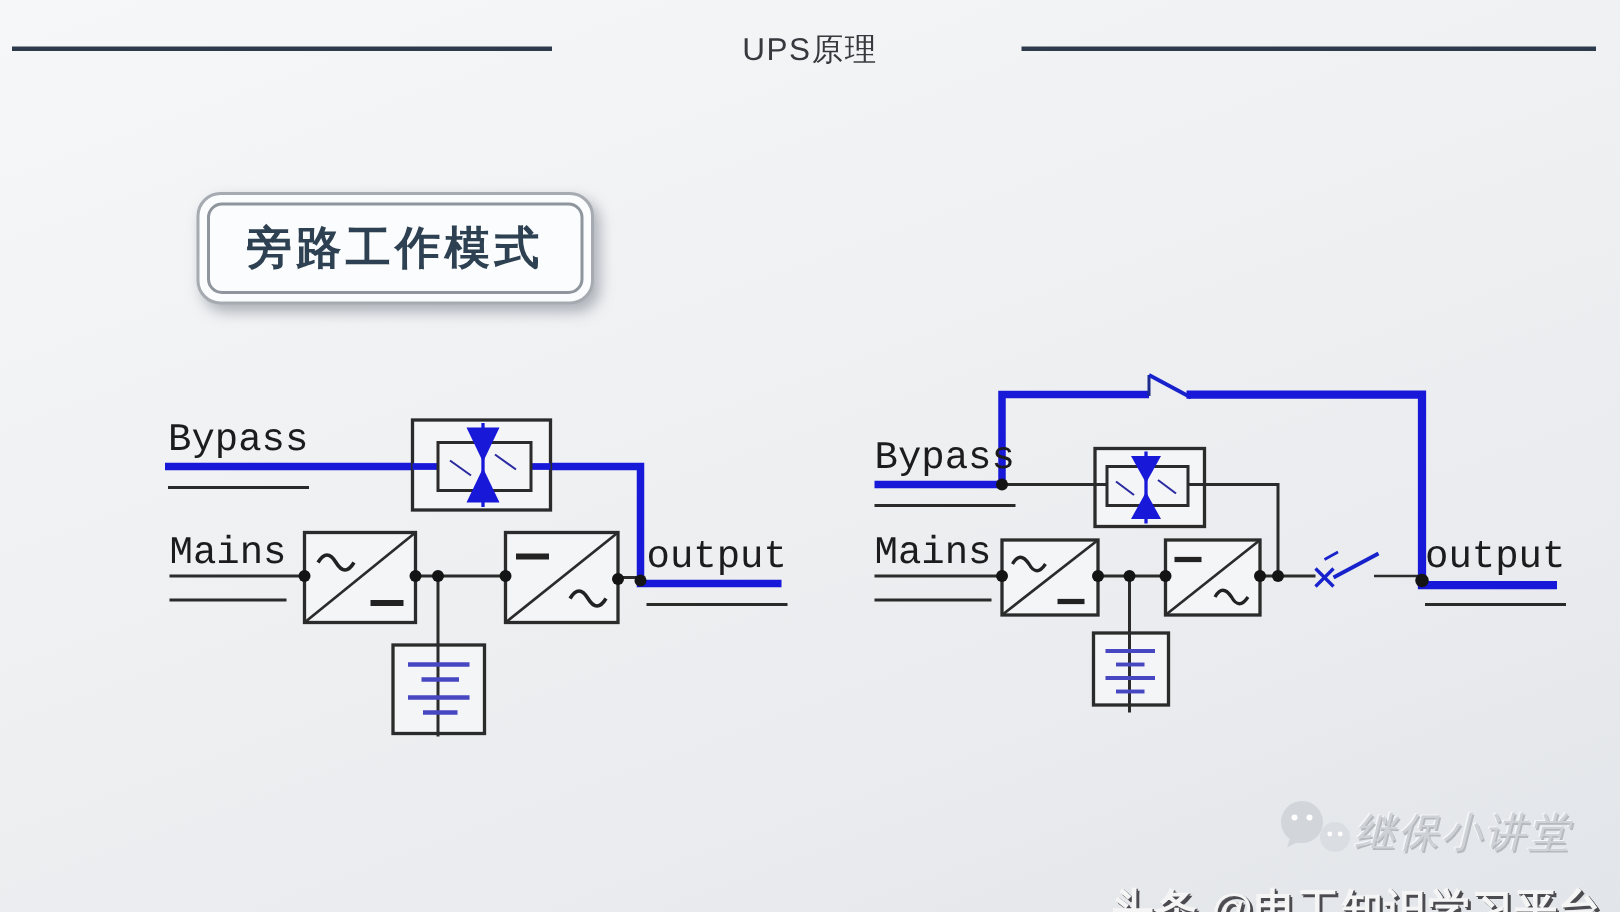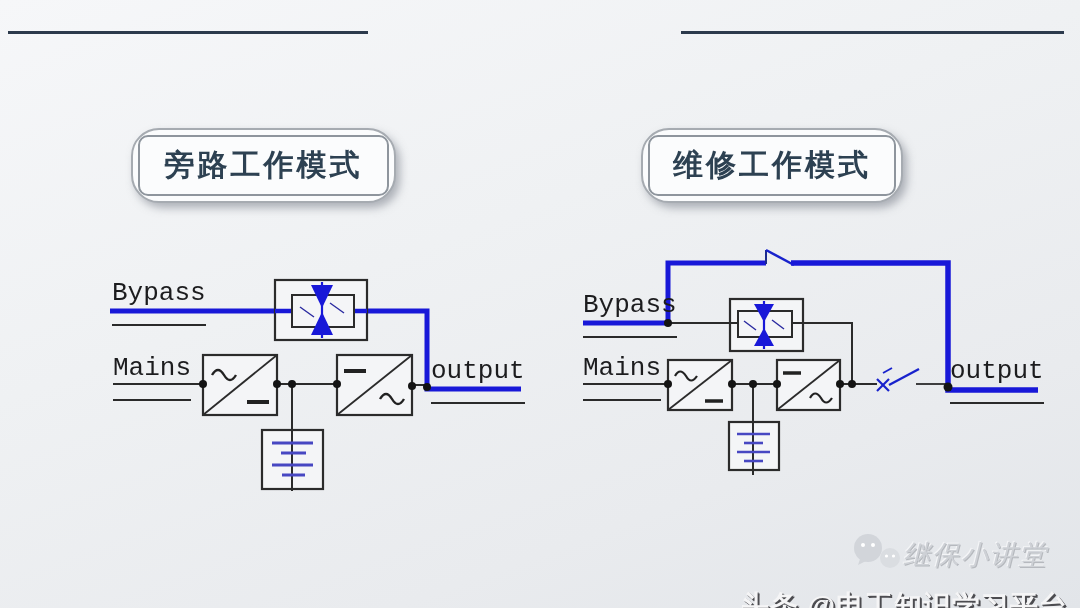--- a/index.html
+++ b/index.html
@@ -8,21 +8,21 @@
     background:linear-gradient(160deg,#f6f7f9 0%,#eff1f3 40%,#e9ebee 75%,#e2e5e9 100%);
     font-family:"Liberation Sans","DejaVu Sans",sans-serif;
   }
   .rule{position:absolute;top:31px;height:3px;background:#2c3a4c;}
   .rule-left{left:8px;width:360px;}
   .rule-right{left:681px;width:383px;}
   .page-title{position:absolute;top:19px;left:0;width:100%;text-align:center;
     font-size:21px;color:#38383e;letter-spacing:1px;}
   .section-heading{position:absolute;left:68px;top:86px;font-size:20px;color:#26262a;letter-spacing:1px;}
   .mode-box{position:absolute;top:128px;height:71px;background:#fbfcfd;
-    border:2px solid #a6abb1;border-radius:28px;
+    border:2px solid #a6abb1;border-radius:16px;
     box-shadow:4px 5px 9px rgba(108,114,126,.5);}
   .mode-box-left{left:131px;width:261px;}
   .mode-box-right{left:641px;width:258px;}
   .mode-box .inner{position:absolute;inset:5px;border:2px solid #8e959d;border-radius:10px;
     display:flex;align-items:center;justify-content:center;}
   .mode-box .inner span{font-size:30px;font-weight:bold;color:#2d4152;letter-spacing:3px;}
   svg.circuit{position:absolute;left:0;top:0;}
   .circ-label{position:absolute;font-family:"Liberation Mono","DejaVu Sans Mono",monospace;
     font-size:26px;color:#1c1c1e;line-height:1;padding-bottom:18px;border-bottom:2px solid #2a2a2a;}
   .lbl-bypass-l{left:112px;top:280px;}
@@ -36,31 +36,27 @@
   .chat-icon{position:absolute;left:848px;top:528px;}
   .credit{position:absolute;left:741px;top:563px;font-size:28px;font-weight:bold;letter-spacing:1px;
     color:#f5f5f6;text-shadow:2px 2px 0 #4c4c50,1px 1px 0 #5a5a5e;margin-top:24px;}
 </style>
 </head>
 <body>
 
 <div class="slide">
 
   <div class="rule rule-left"></div>
+  <div class="page-title">UPS原理</div>
   <div class="rule rule-right"></div>
 
 
   <div class="mode-box mode-box-left">
     <div class="inner">
       <span>旁路工作模式</span>
-    </div>
-  </div>
-  <div class="mode-box mode-box-right">
-    <div class="inner">
-      <span>维修工作模式</span>
     </div>
   </div>
 
   <svg class="circuit" width="1080" height="608" viewBox="0 0 1080 608">
 
     <g>
 
       <path d="M110 311 H275" stroke="#1818d8" stroke-width="5" fill="none"></path>
 
       <path d="M367 311 L427 311 L427 389 L521 389" stroke="#1818d8" stroke-width="5" fill="none"></path>

